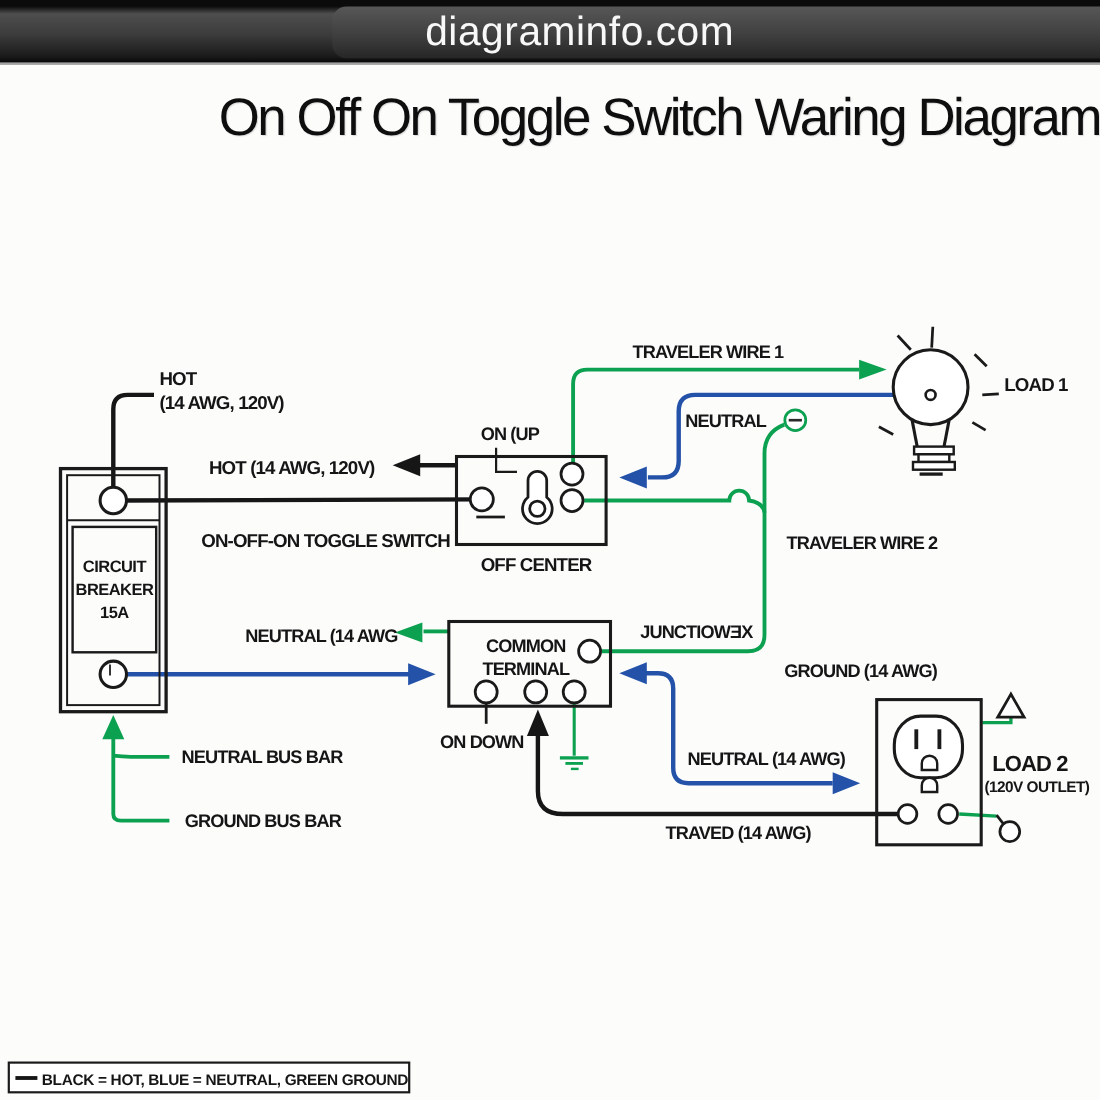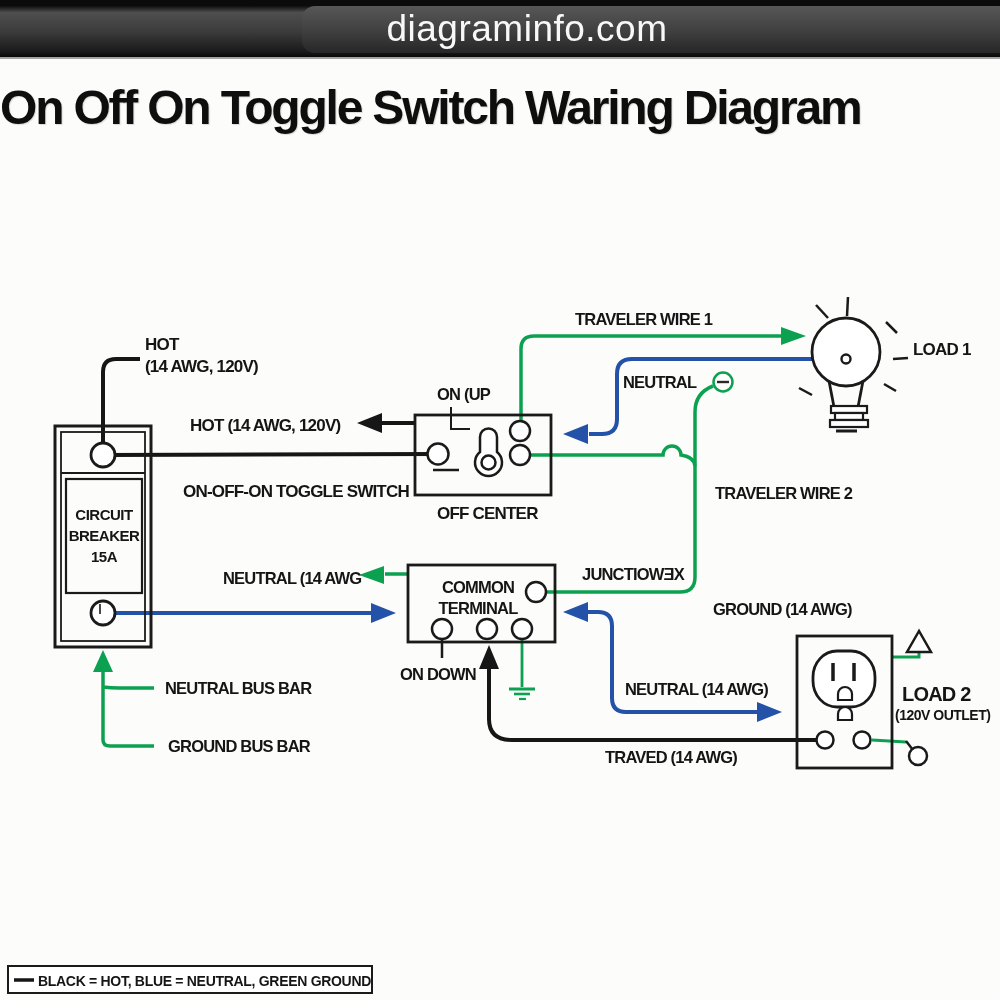--- a/index.html
+++ b/index.html
@@ -18,22 +18,22 @@
     position:absolute;left:302px;top:6px;right:-4px;bottom:4px;
     border-radius:13px 0 0 13px;
     background:linear-gradient(180deg,#575757 0%,#3f3f3f 55%,#262626 100%);
   }
   .banner-text{
     position:absolute;left:0;right:0;top:8px;text-align:center;
     padding-left:54px;
     font-size:37px;font-weight:400;color:#f8f8f8;letter-spacing:0.5px;
   }
   .page-title{
-    position:absolute;top:80px;left:0;width:1000px;text-align:left;
-    font-size:48px;font-weight:700;letter-spacing:-2.2px;color:#0e0e0e;
+    position:absolute;top:80px;left:0;width:1000px;text-align:right;
+    font-size:48px;font-weight:400;letter-spacing:-2.2px;color:#0e0e0e;
     z-index:2;text-shadow:1px 1px 1px rgba(120,120,120,0.25);
   }
   svg.diagram{position:absolute;top:0;left:0;z-index:1;}
   svg text{
     font-family:"Liberation Sans", sans-serif;
     font-weight:700;fill:#151515;font-size:16.5px;letter-spacing:-0.8px;
   }
   svg text.sm{font-size:15px;letter-spacing:-0.5px;}
   svg text.big{font-size:20px;letter-spacing:-0.8px;}
   svg text.mid{font-size:17px;letter-spacing:-0.8px;}

